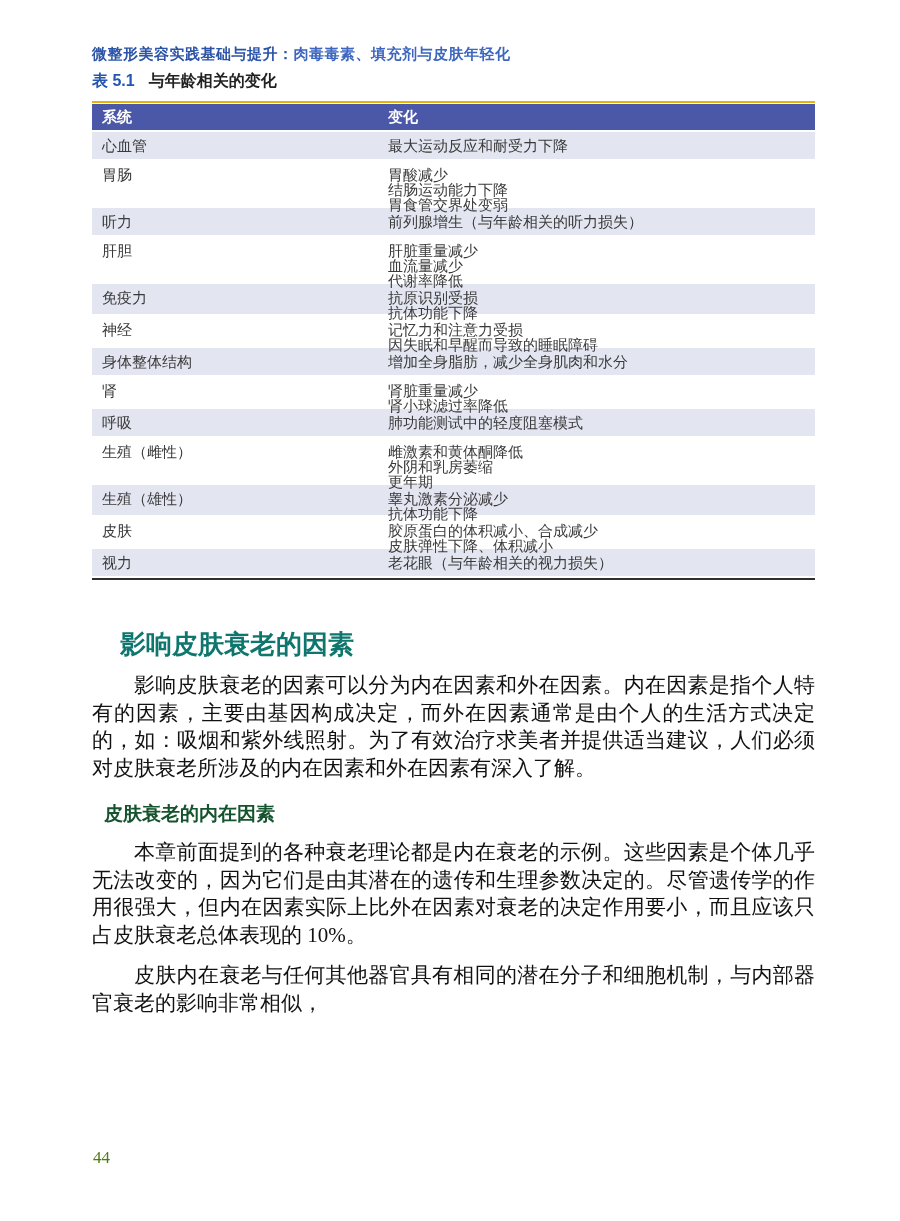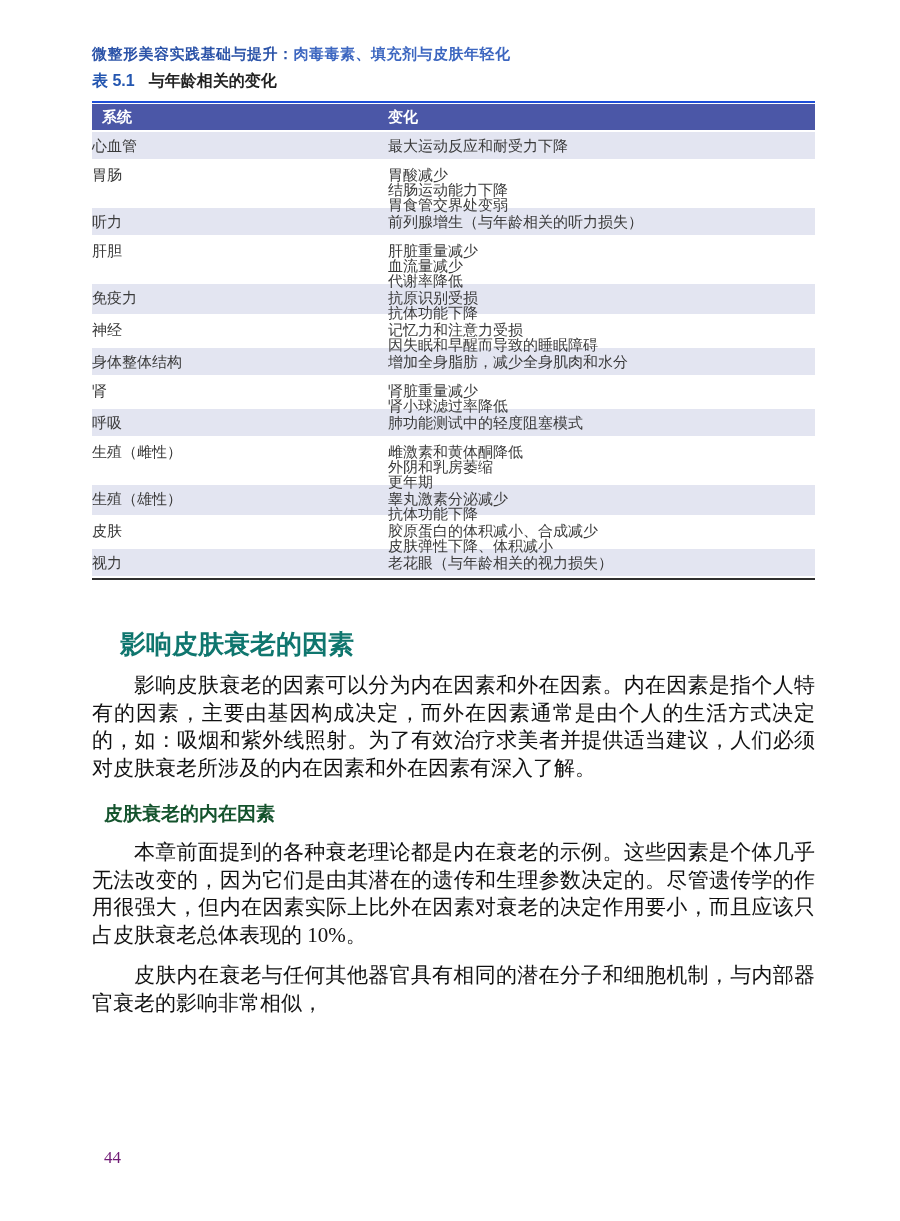--- a/index.html
+++ b/index.html
@@ -35,21 +35,21 @@
     font-size: 16px;
     font-weight: bold;
     line-height: 18px;
   }
   .cap-label { color: #2456b0; margin-right: 14px; }
   .cap-title { color: #222222; }
 
   
   .age-table {
     margin-top: 11px;
-    border-top: 2px solid #1d4ed8;
+    border-top: 2px solid #eab308;
     border-bottom: 2px solid #2f2f2f;
     width: 723px;
   }
   .thead {
     display: flex;
     background: #4b57a7;
     border-bottom: 2px solid #ffffff;
     margin-top: 1px;
   }
   .th {
@@ -60,21 +60,21 @@
     height: 26px;
   }
   .th.sys { width: 296px; padding-left: 10px; box-sizing: border-box; }
   .th.chg { flex: 1; }
   .trow {
     display: flex;
     border-bottom: 2px solid #ffffff;
   }
   .trow.shaded { background: #e3e5f1; }
   .cell { font-size: 15px; color: #3a3a3a; }
-  .cell.sys { width: 296px; box-sizing: border-box; line-height: 27px; }
+  .cell.sys { width: 296px; padding-left: 10px; box-sizing: border-box; line-height: 27px; }
   .cell.chg { flex: 1; }
   .chline { height: 15px; line-height: 27px; }
 
   
   .section-heading {
     margin-top: 49px;
     margin-left: 28px;
     font-size: 26px;
     font-weight: bold;
     color: #0f766e;
@@ -93,25 +93,25 @@
     font-family: "Liberation Serif", serif;
     font-size: 21px;
     line-height: 27.5px;
     color: #111111;
     text-align: justify;
     text-indent: 2em;
     width: 723px;
   }
   .page-number {
     position: absolute;
-    left: 104px;
+    left: 93px;
     top: 1148px;
     font-family: "Liberation Serif", serif;
     font-size: 17px;
-    color: #701a75;
+    color: #4d7c0f;
   }
 </style>
 </head>
 <body>
 
 <div class="page">
 
   <div class="running-header">
     <span class="rh-part1">微整形美容实践基础与提升：</span><span class="rh-part2">肉毒毒素、填充剂与皮肤年轻化</span>
   </div>

